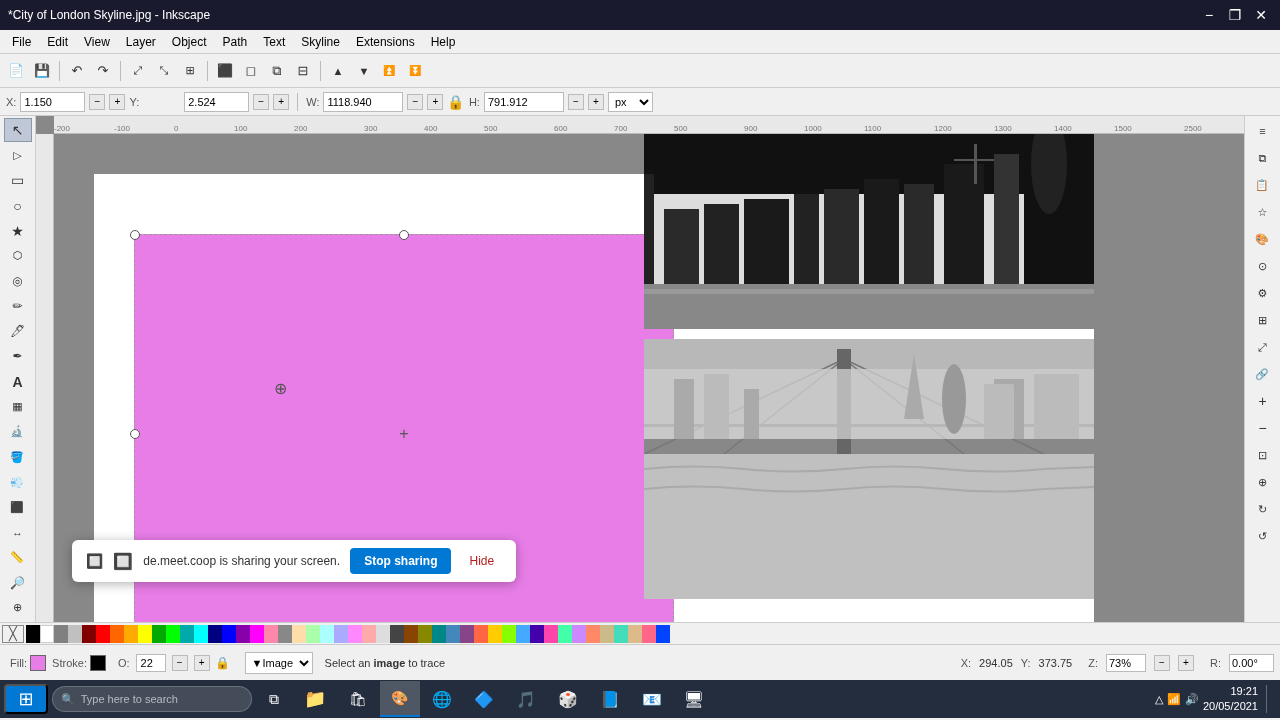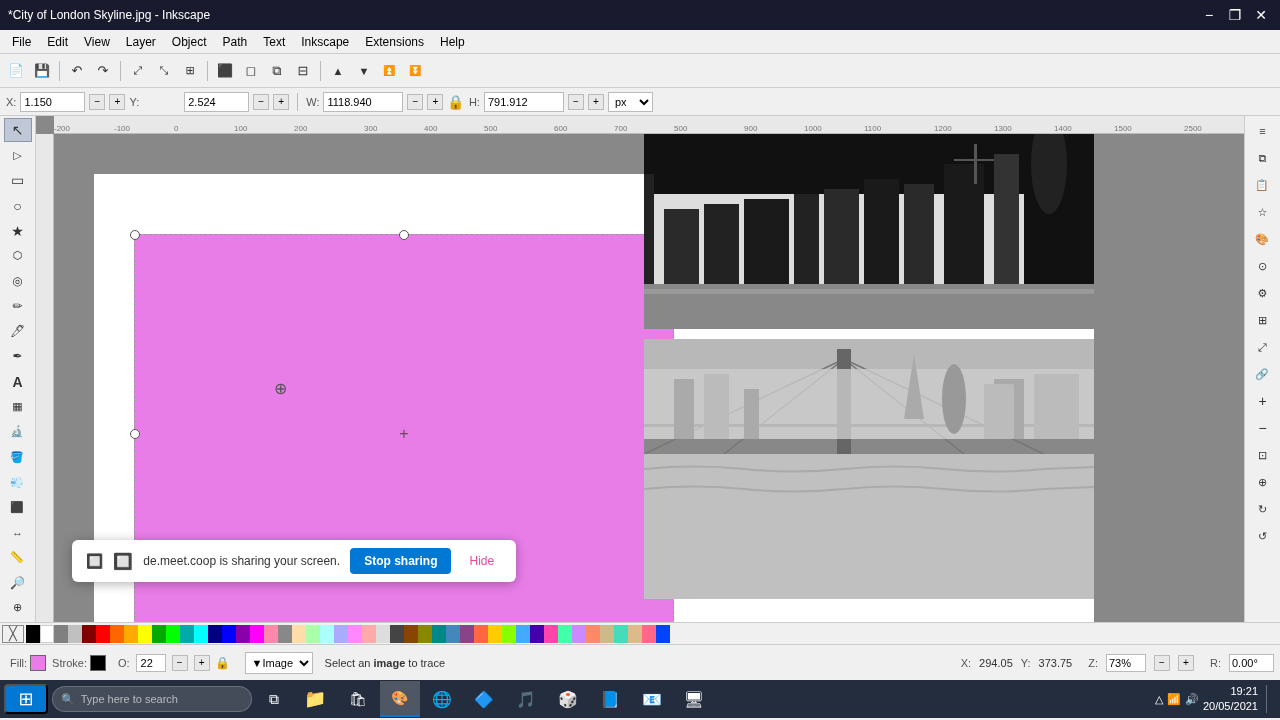--- a/index.html
+++ b/index.html
@@ -346,21 +346,21 @@
       border: none;
       padding: 6px 14px;
       border-radius: 4px;
       cursor: pointer;
       font-size: 12px;
       font-weight: 600;
     }
     .hide-btn {
       background: transparent;
       border: none;
-      color: #ec4899;
+      color: #b91c1c;
       cursor: pointer;
       font-size: 12px;
       padding: 4px 8px;
     }
 
     
     .city-svg { width: 100%; height: 100%; }
 
     
     .ruler-tick { position: absolute; bottom: 0; font-size: 8px; color: #777; }
@@ -378,21 +378,21 @@
 </div>
 
 <div id="menubar">
   <span class="menu-item">File</span>
   <span class="menu-item">Edit</span>
   <span class="menu-item">View</span>
   <span class="menu-item">Layer</span>
   <span class="menu-item">Object</span>
   <span class="menu-item">Path</span>
   <span class="menu-item">Text</span>
-  <span class="menu-item">Inkscape</span>
+  <span class="menu-item">Skyline</span>
   <span class="menu-item">Extensions</span>
   <span class="menu-item">Help</span>
 </div>
 
 <div id="toolbar">
   <button class="toolbar-btn">📄</button>
   <button class="toolbar-btn">💾</button>
   <div class="toolbar-sep"></div>
   <button class="toolbar-btn">↶</button>
   <button class="toolbar-btn">↷</button>

